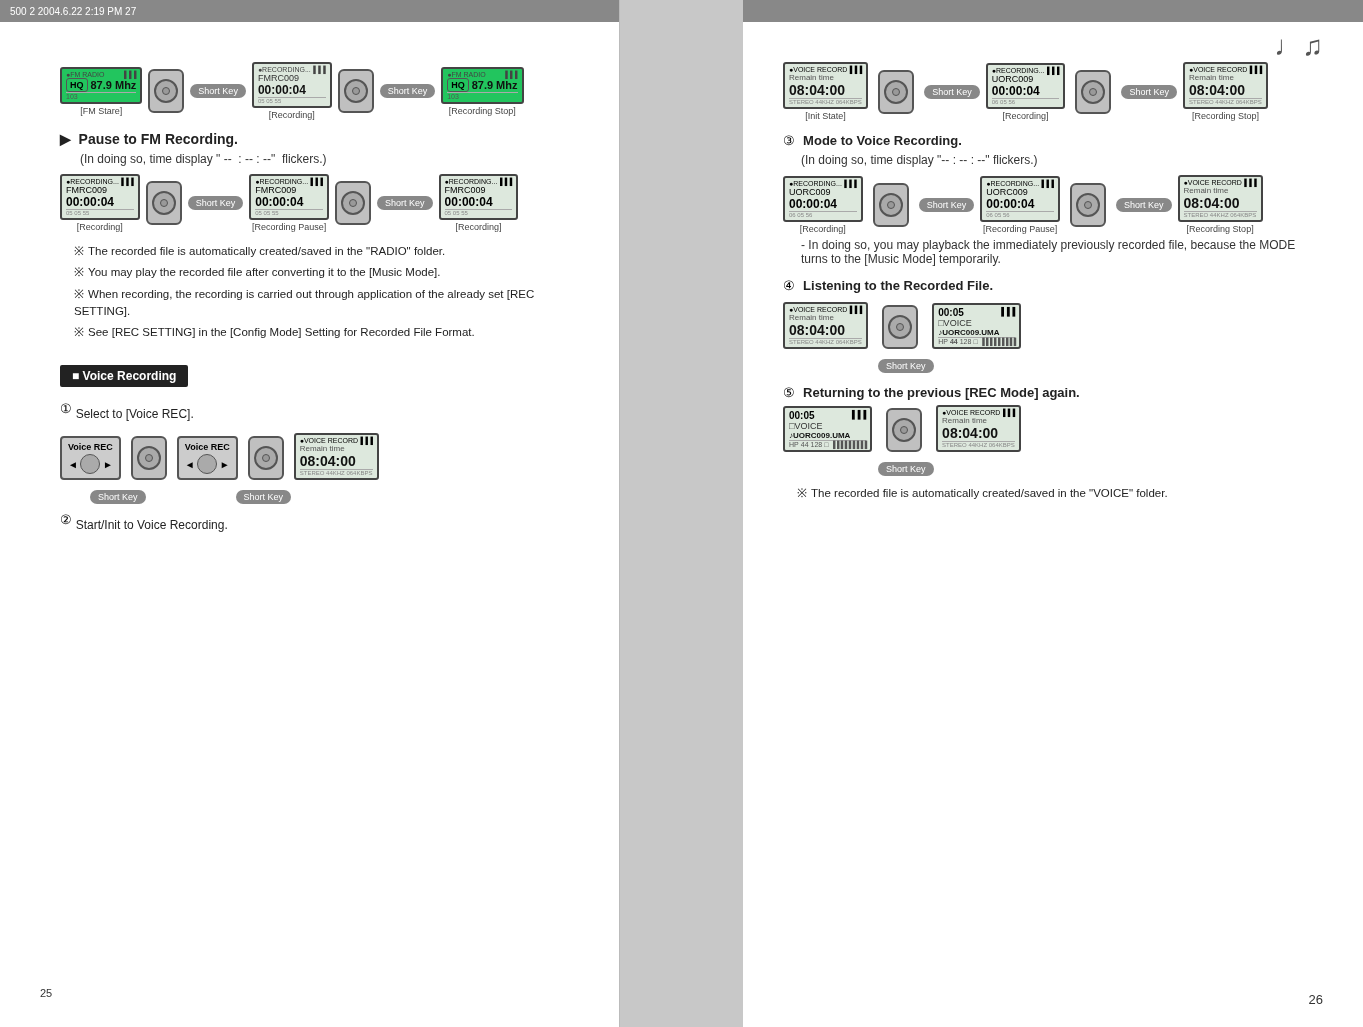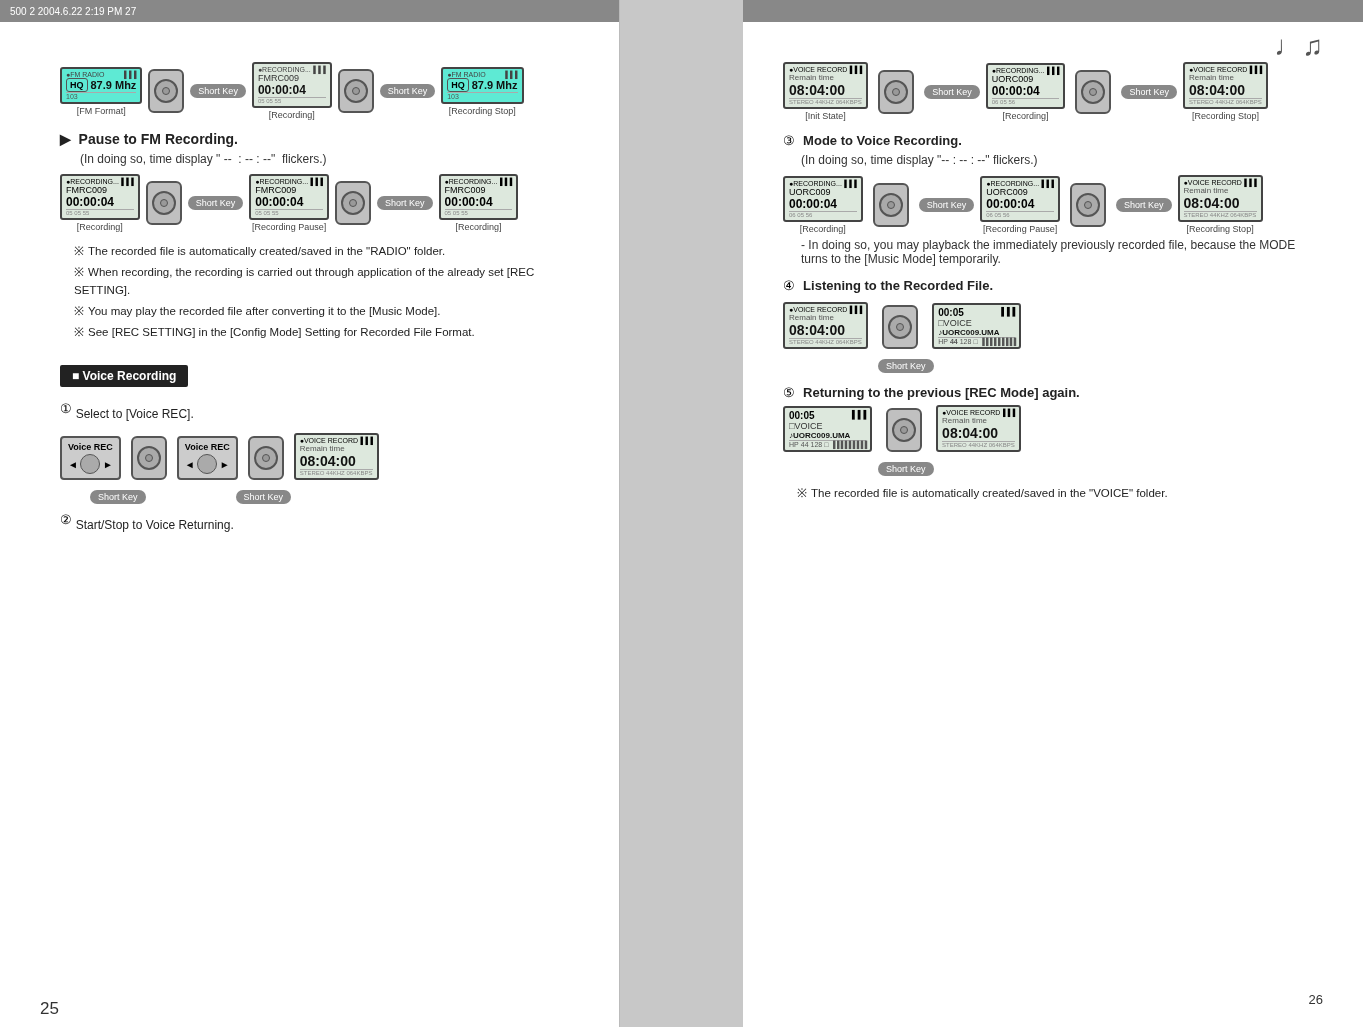--- a/index.html
+++ b/index.html
@@ -34,23 +34,23 @@
     .spine {
       width: 123px;
       background: #c8c8c8;
       display: flex;
       align-items: flex-start;
       justify-content: center;
       padding-top: 40px;
     }
     .page-number-left {
       position: absolute;
-      bottom: 8px;
+      bottom: 28px;
       left: 40px;
-      font-size: 17px;
+      font-size: 11px;
       color: #333;
     }
     .page-number-right {
       position: absolute;
       bottom: 20px;
       right: 40px;
       font-size: 13px;
       color: #333;
     }
     .header-bar {
@@ -140,21 +140,21 @@
       align-items: center;
     }
     .device-unit .lbl {
       font-size: 9px;
       color: #444;
       margin-top: 2px;
     }
     .fm-screen {
       border: 2px solid #444;
       border-radius: 3px;
-      background: #5eead4;
+      background: #22c55e;
       padding: 2px 4px;
       font-size: 8px;
       min-width: 75px;
     }
     .rec-screen {
       border: 2px solid #444;
       border-radius: 3px;
       background: #dde8dd;
       padding: 2px 4px;
       font-size: 8px;
@@ -215,21 +215,21 @@
             <div style="font-size:7px; color:#444; display:flex; justify-content:space-between;">
               <span>●FM RADIO</span>
               <span>▐▐▐</span>
             </div>
             <div style="display:flex; align-items:center; gap:3px;">
               <div style="border:1px solid #555; border-radius:3px; padding:1px 3px; font-size:9px; font-weight:bold;">HQ</div>
               <div style="font-size:11px; font-weight:bold; color:#111;">87.9 Mhz</div>
             </div>
             <div style="font-size:7px; color:#555; border-top:1px solid #aaa;">103</div>
           </div>
-          <div class="lbl" style="font-size:9px;">[FM Format]</div>
+          <div class="lbl" style="font-size:9px;">[FM Stare]</div>
         </div>
 
         <div>
           <div class="player-device">
             <div class="player-wheel">
               <div class="player-wheel-inner"></div>
             </div>
           </div>
         </div>
 
@@ -328,22 +328,22 @@
             <div style="font-size:9px;">FMRC009</div>
             <div style="font-size:12px; font-weight:bold;">00:00:04</div>
             <div style="font-size:6px; color:#888; border-top:1px solid #aaa;">05 05 55</div>
           </div>
           <div class="lbl">[Recording]</div>
         </div>
       </div>
 
       <div style="margin: 10px 0;">
         <div class="note-text"><span class="note-mark">※</span><span>The recorded file is automatically created/saved in the "RADIO" folder.</span></div>
+        <div class="note-text"><span class="note-mark">※</span><span>You may play the recorded file after converting it to the [Music Mode].</span></div>
         <div class="note-text"><span class="note-mark">※</span><span>When recording, the recording is carried out through application of the already set [REC SETTING].</span></div>
-        <div class="note-text"><span class="note-mark">※</span><span>You may play the recorded file after converting it to the [Music Mode].</span></div>
         <div class="note-text"><span class="note-mark">※</span><span>See [REC SETTING] in the [Config Mode] Setting for Recorded File Format.</span></div>
       </div>
 
       <div>
         <div class="voice-rec-header">■ Voice Recording</div>
 
         
         <div class="step-row" style="margin: 6px 0;">
           <span style="font-size:13px; margin-right:4px;">①</span>
           <span class="body-text">Select to [Voice REC].</span>
@@ -398,21 +398,21 @@
 
           <div style="display:flex; gap: 70px; margin-top: 4px; width:100%; padding-left: 0;">
             <button class="short-key-btn" style="margin-left: 30px;">Short Key</button>
             <button class="short-key-btn" style="margin-left: 20px;">Short Key</button>
           </div>
         </div>
 
         
         <div class="step-row" style="margin: 8px 0 0 0;">
           <span style="font-size:13px; margin-right:4px;">②</span>
-          <span class="body-text">Start/Stop to Voice Returning.</span>
+          <span class="body-text">Start/Init to Voice Recording.</span>
         </div>
       </div>
     </div>
 
     <div class="page-number-left">25</div>
   </div>
 
   <div class="spine"></div>
 
   <div class="right-page">

